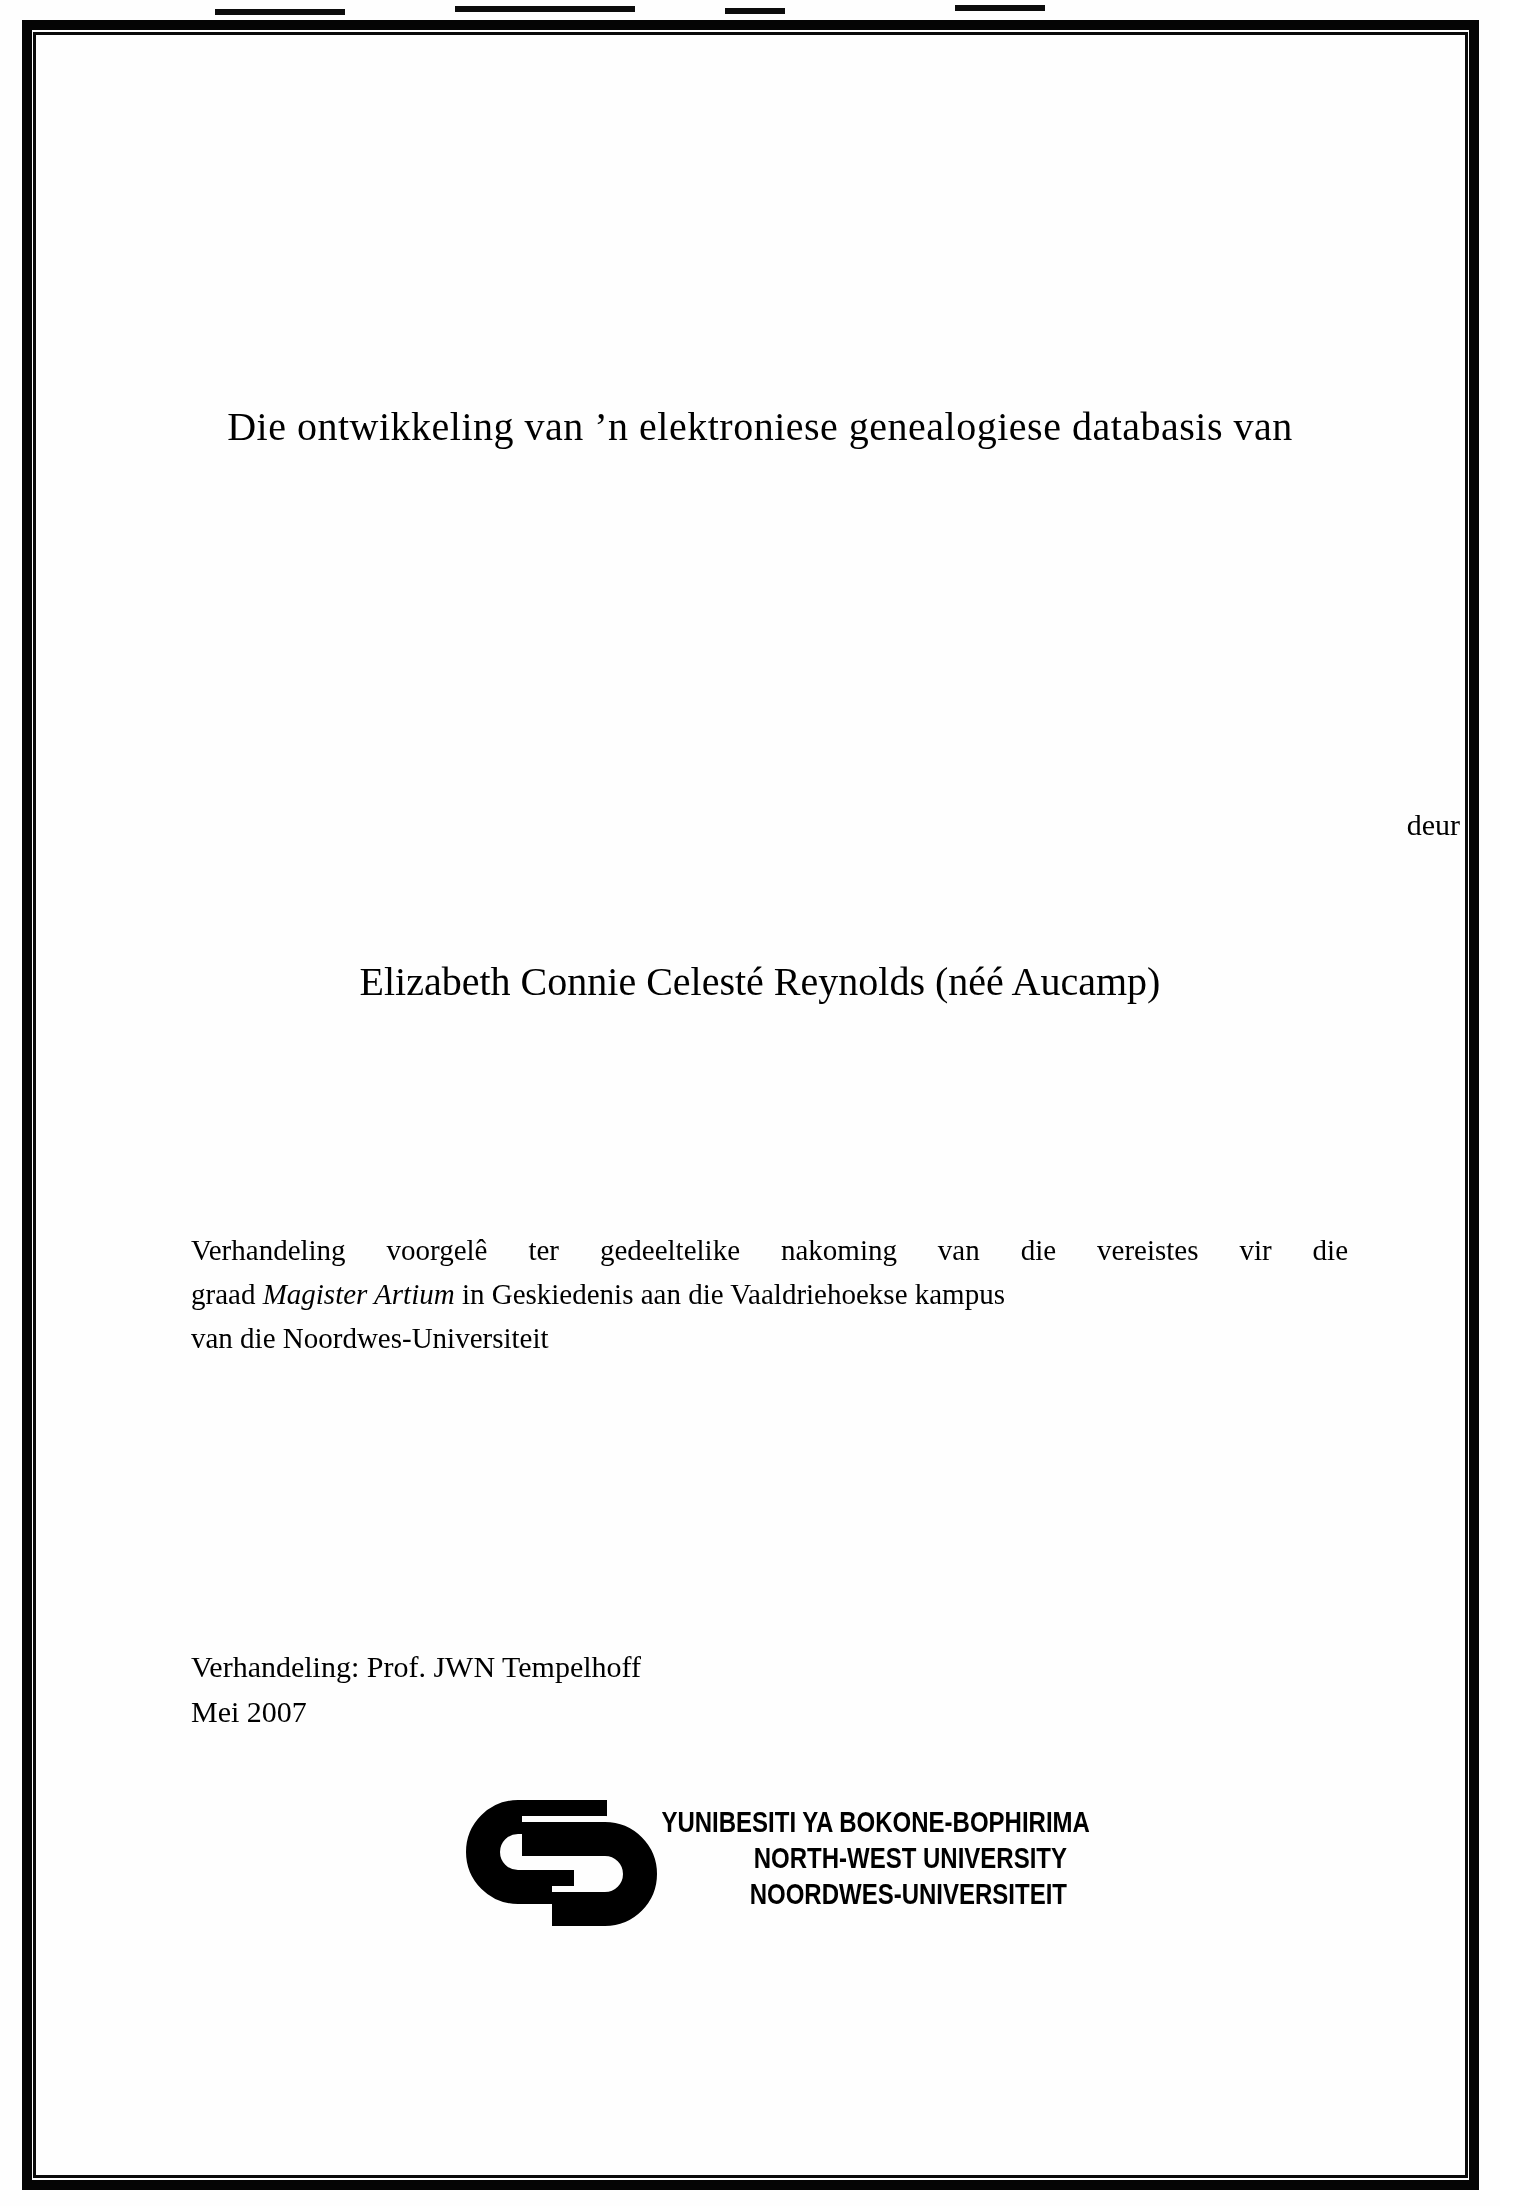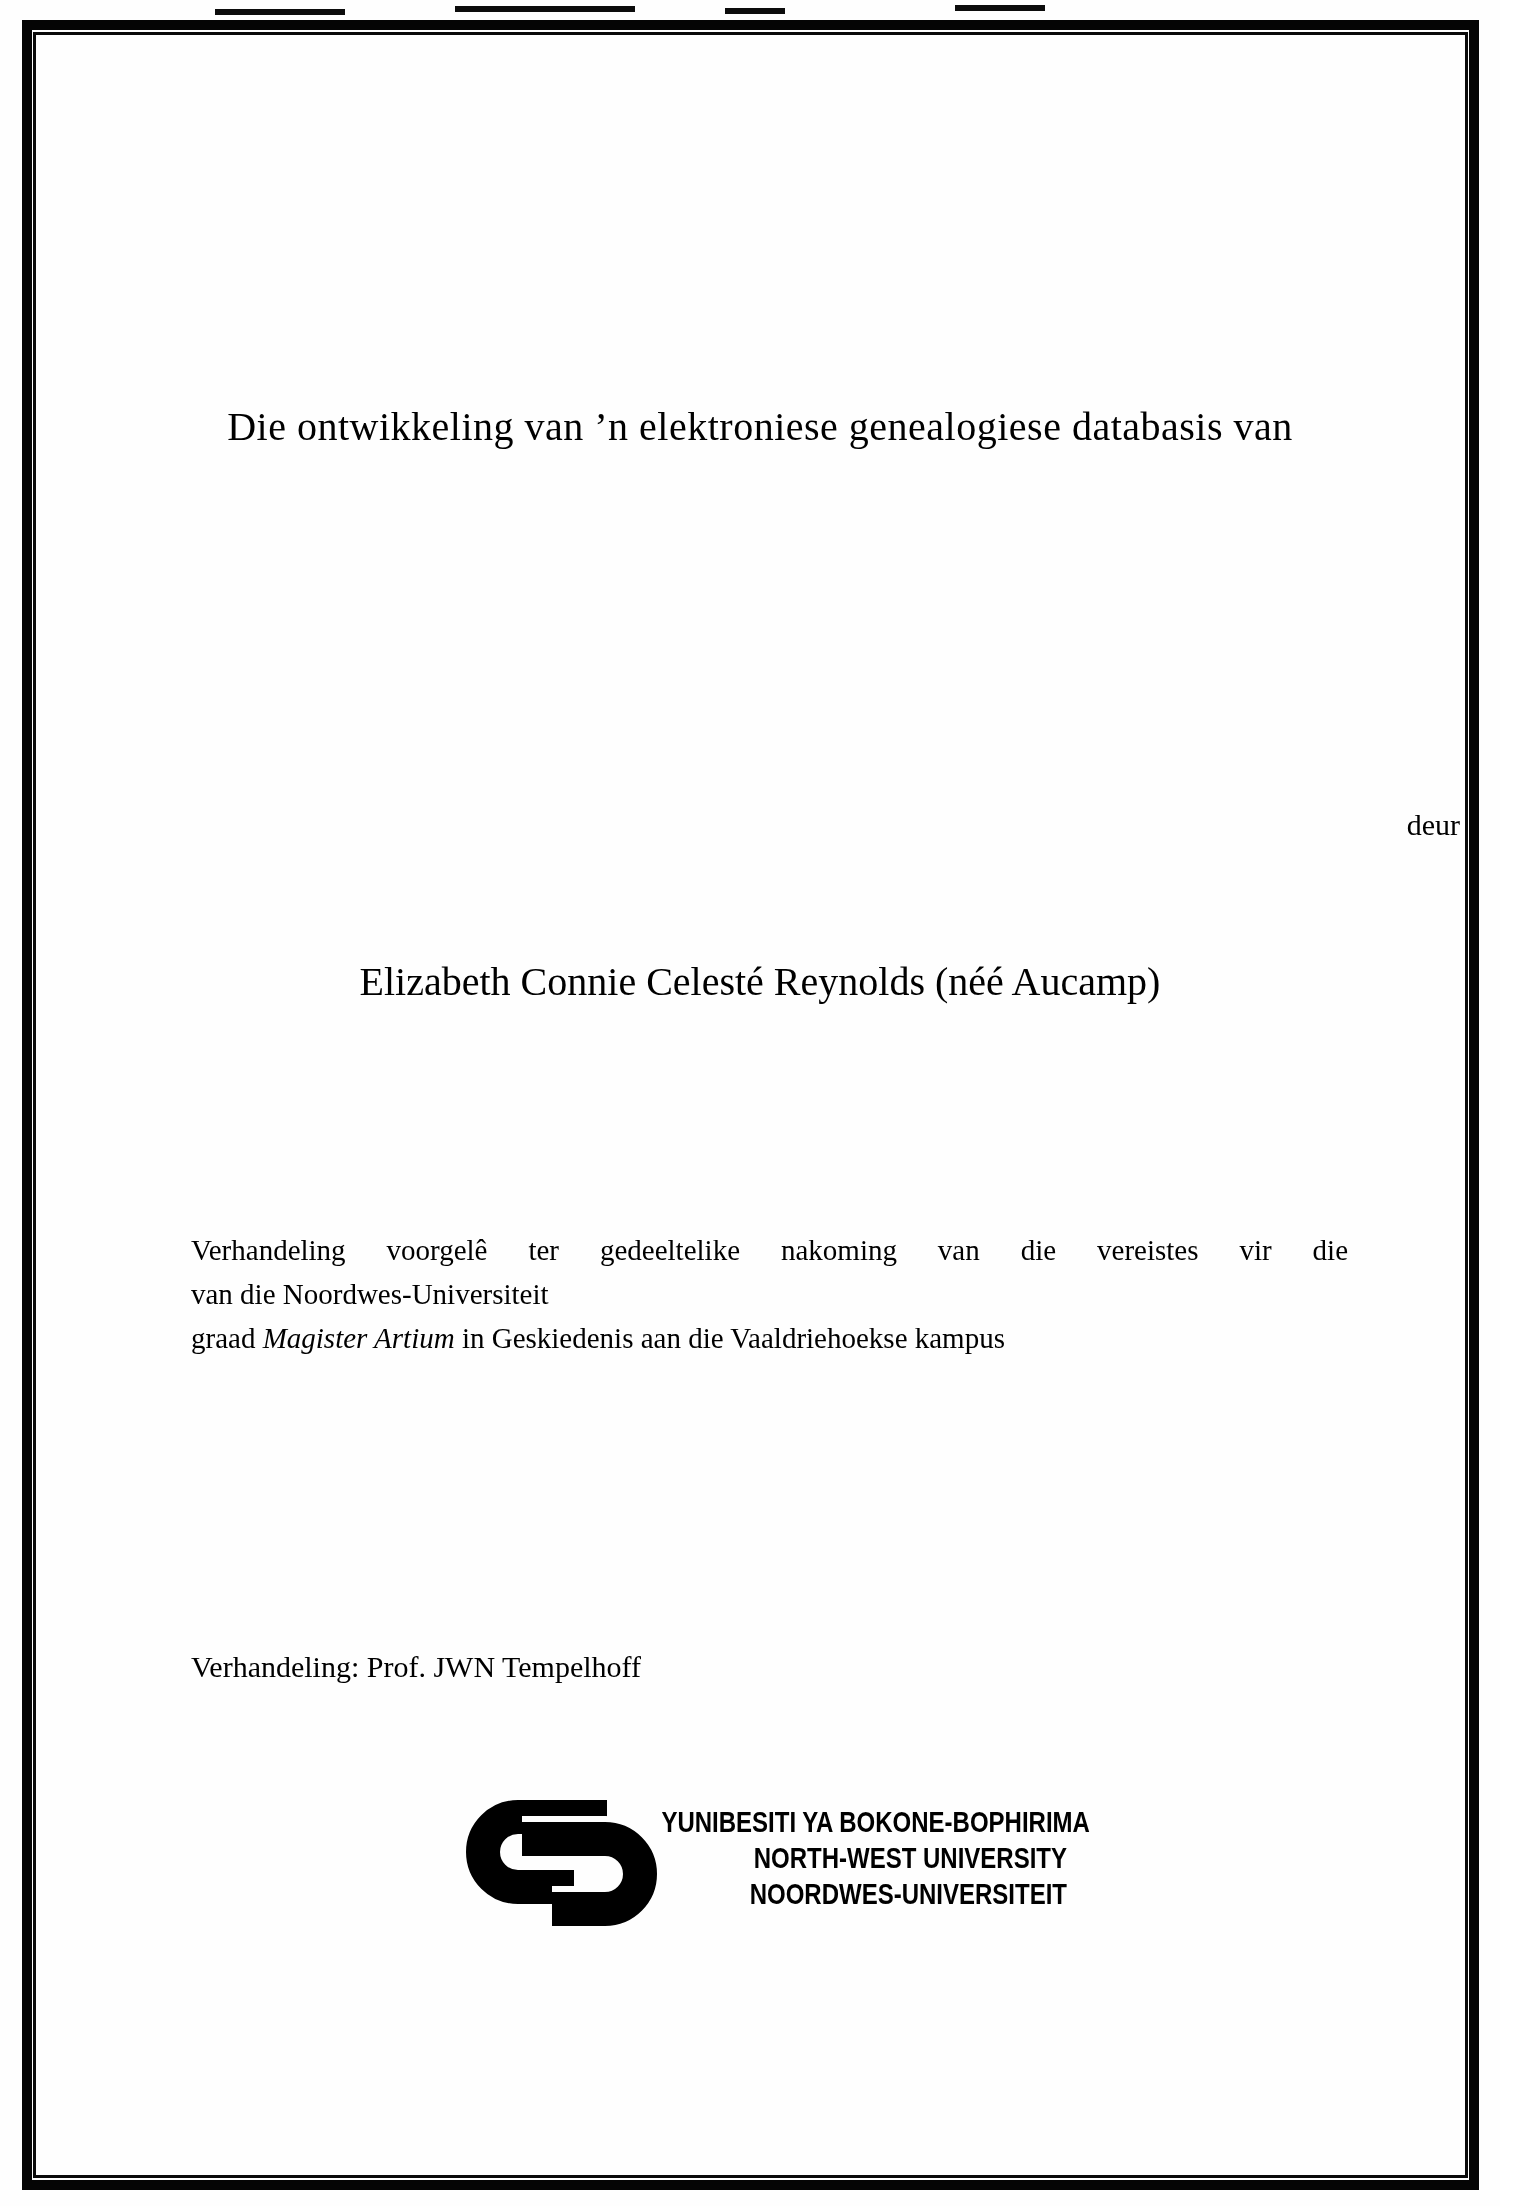--- a/index.html
+++ b/index.html
@@ -113,26 +113,27 @@
   <div class="title">
     <div>Die ontwikkeling van ’n elektroniese genealogiese databasis van</div>
   </div>
 
   <div class="byline">deur</div>
 
   <div class="author">Elizabeth Connie Celesté Reynolds (néé Aucamp)</div>
 
   <div class="statement">
     <div class="justified">Verhandeling voorgelê ter gedeeltelike nakoming van die vereistes vir die</div>
+    <div><span>graad </span><i class="thesis-degree">Magister Artium</i><span> in Geskiedenis aan die Vaaldriehoekse kampus</span></div>
     <div>van die Noordwes-Universiteit</div>
-    <div><span>graad </span><i class="thesis-degree">Magister Artium</i><span> in Geskiedenis aan die Vaaldriehoekse kampus</span></div>
   </div>
 
   <div class="supervisor-block">
     <div>Verhandeling: Prof. JWN Tempelhoff</div>
+    <div>Mei 2007</div>
   </div>
 
   <svg class="logo-mark" viewBox="0 0 204 128" xmlns="http://www.w3.org/2000/svg" aria-hidden="true">
 
     <path d="M 147 17 L 58 17 A 35 35 0 0 0 58 87 L 114 87" fill="none" stroke="#000" stroke-width="34"></path>
 
     <path d="M 62 39 L 145 39 A 35 35 0 0 1 145 109 L 92 109" fill="none" stroke="#fefefe" stroke-width="46"></path>
 
     <path d="M 62 39 L 145 39 A 35 35 0 0 1 145 109 L 92 109" fill="none" stroke="#000" stroke-width="34"></path>
   </svg>

